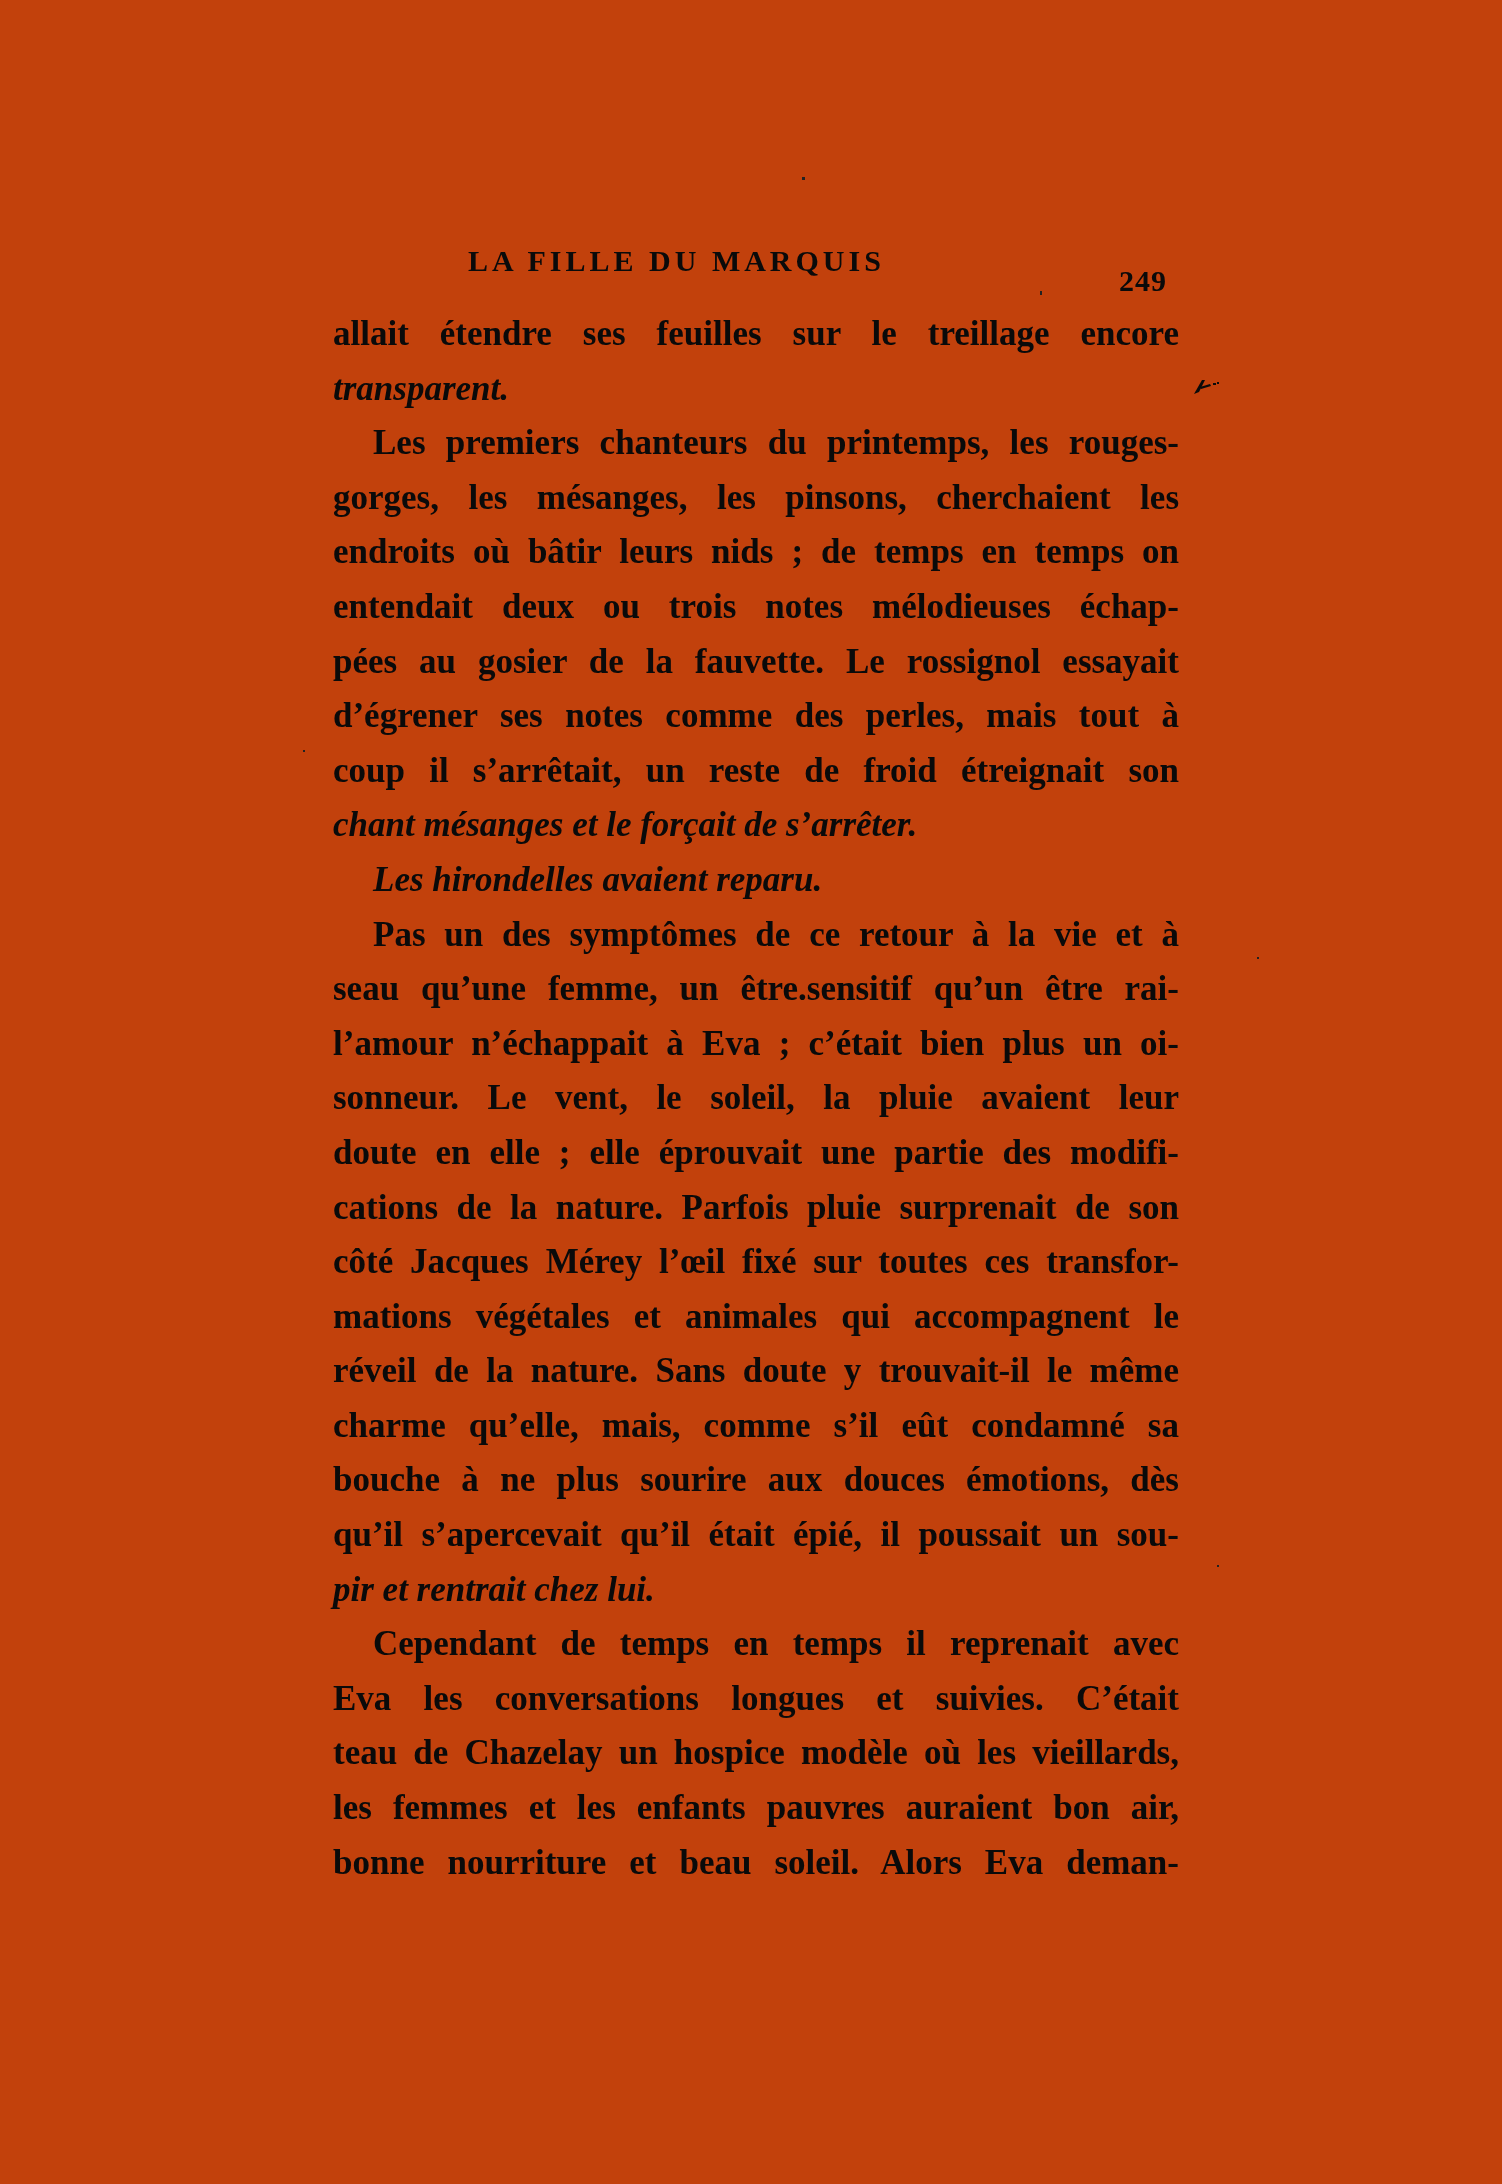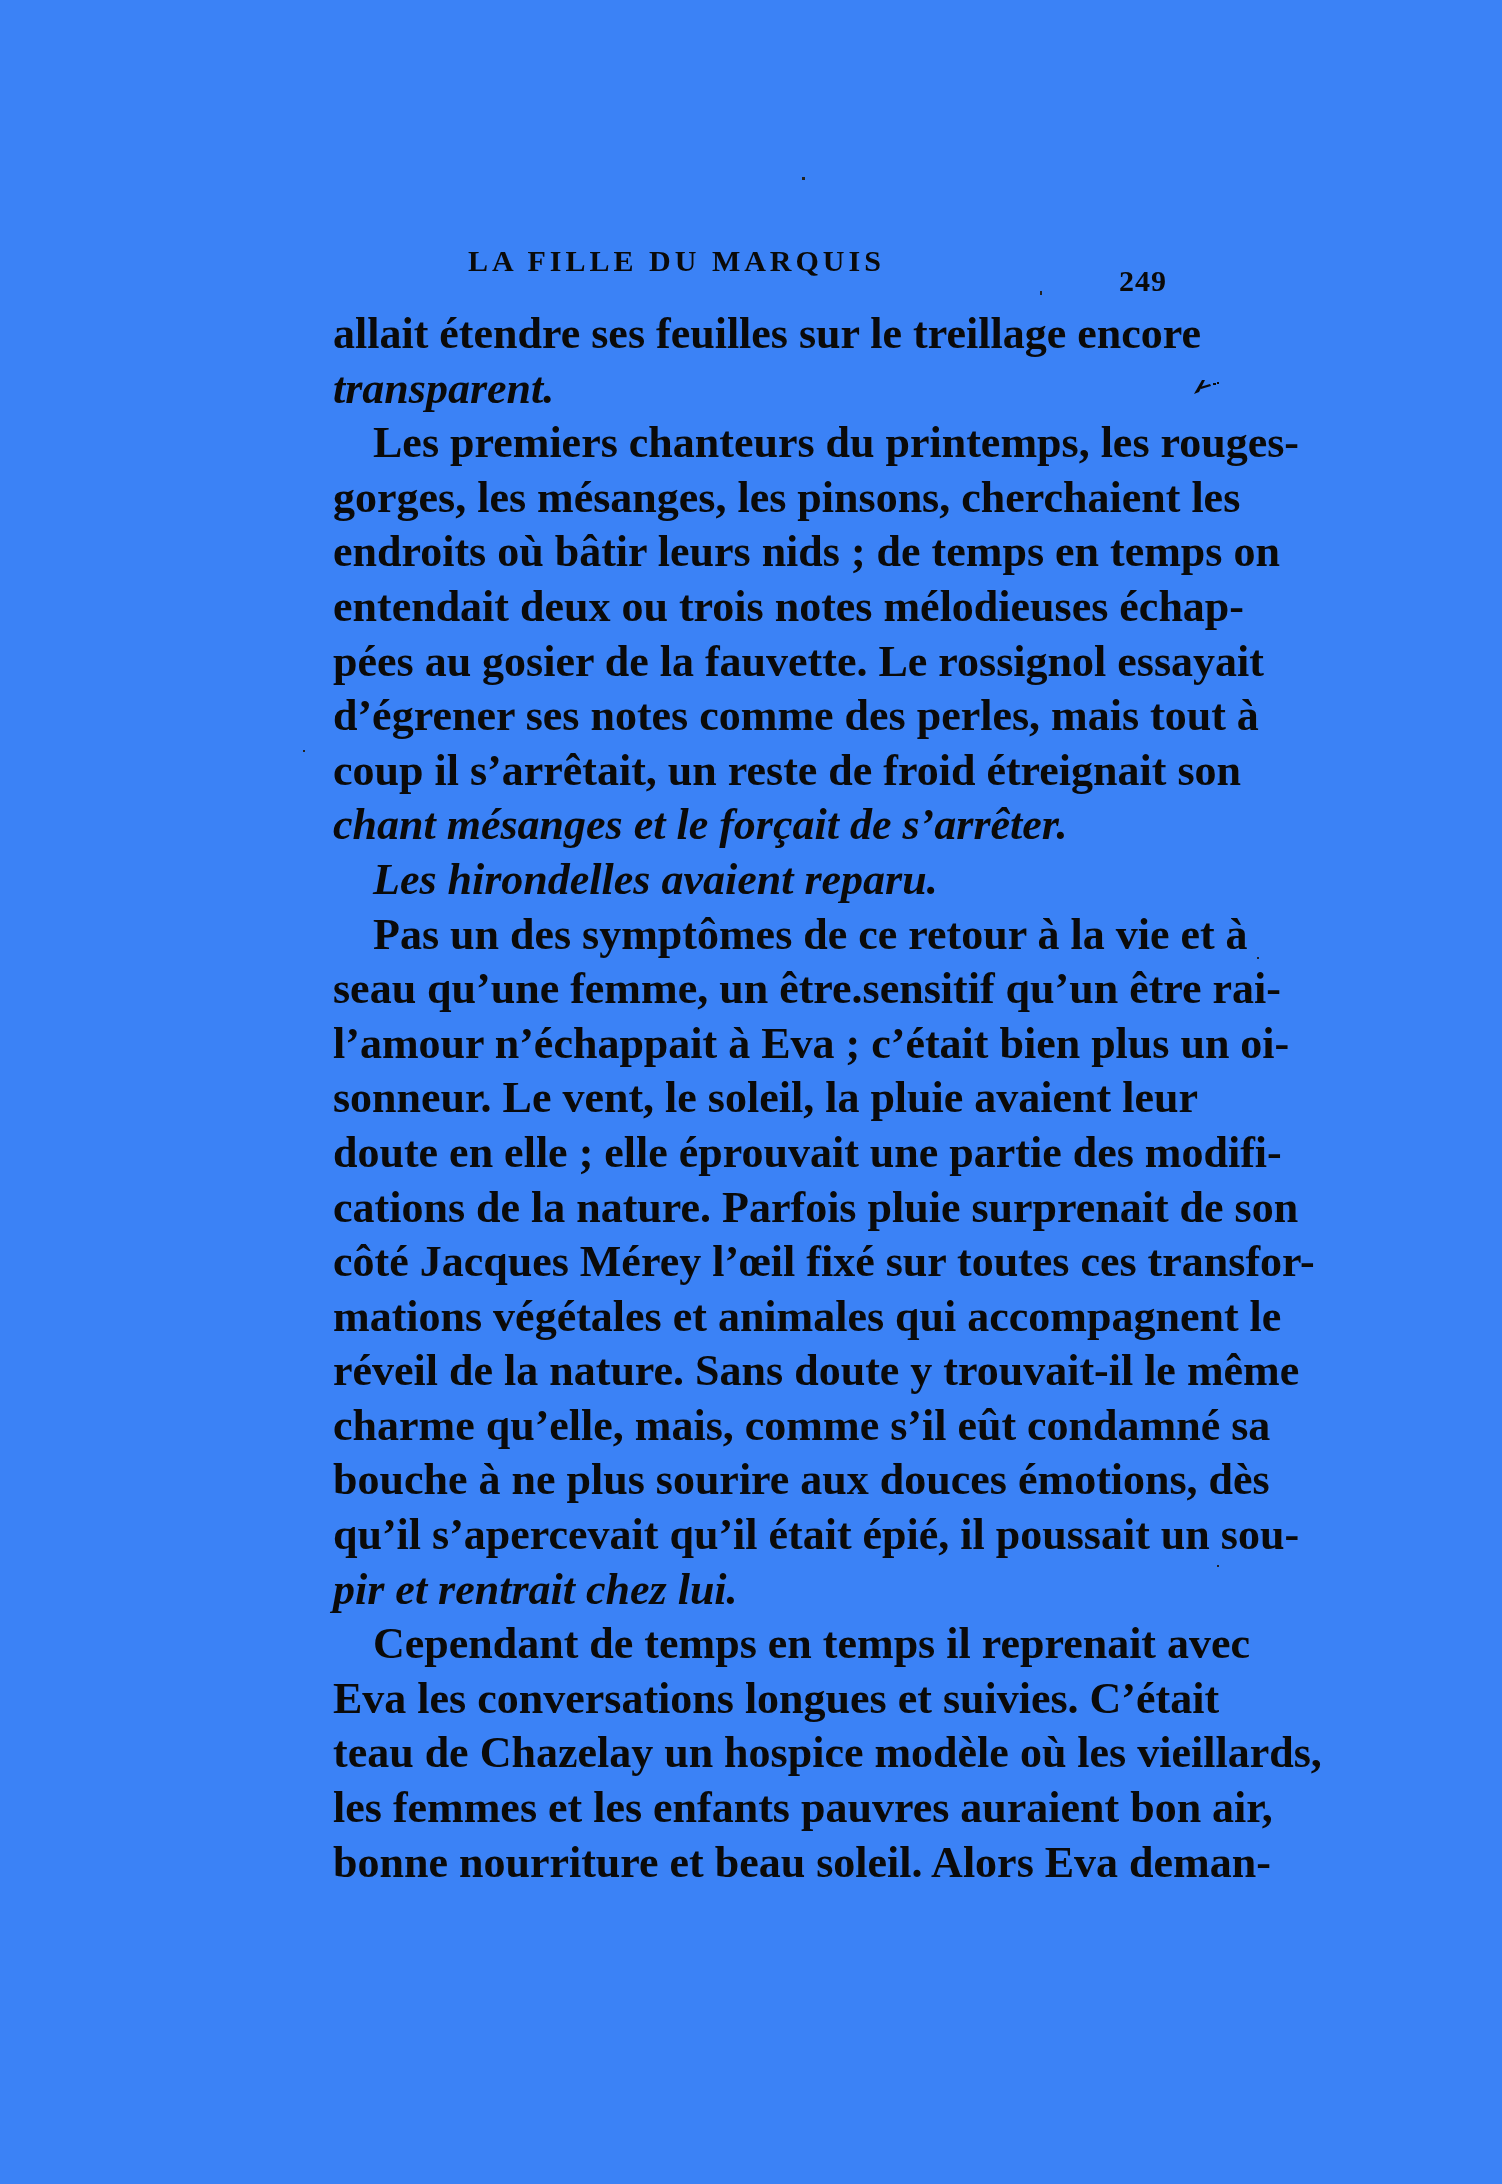--- a/index.html
+++ b/index.html
@@ -12,21 +12,21 @@
       height: 2184px;
       position: relative;
       overflow: hidden;
       font-family: "Liberation Serif", "DejaVu Serif", serif;
       color: #0a0a0a;
     }
     .page {
       position: absolute;
       left: 0; top: 0;
       width: 1502px; height: 2184px;
-      background: #3b82f6;
+      background: #c2410c;
     }
     .running-head {
       position: absolute;
       top: 244px;
       left: 333px;
       width: 846px;
       height: 40px;
       font-weight: bold;
       font-size: 30px;
       letter-spacing: 4px;
@@ -42,21 +42,21 @@
       right: 12px;
       top: 0;
       letter-spacing: 1px;
       margin-top: 20px;
     }
     .body-text {
       position: absolute;
       top: 307px;
       left: 333px;
       width: 846px;
-      font-size: 44px;
+      font-size: 35px;
       font-weight: bold;
       line-height: 54.6px;
     }
     .line {
       display: block;
       white-space: nowrap;
       text-align: justify;
       text-align-last: justify;
       height: 54.6px;
     }

